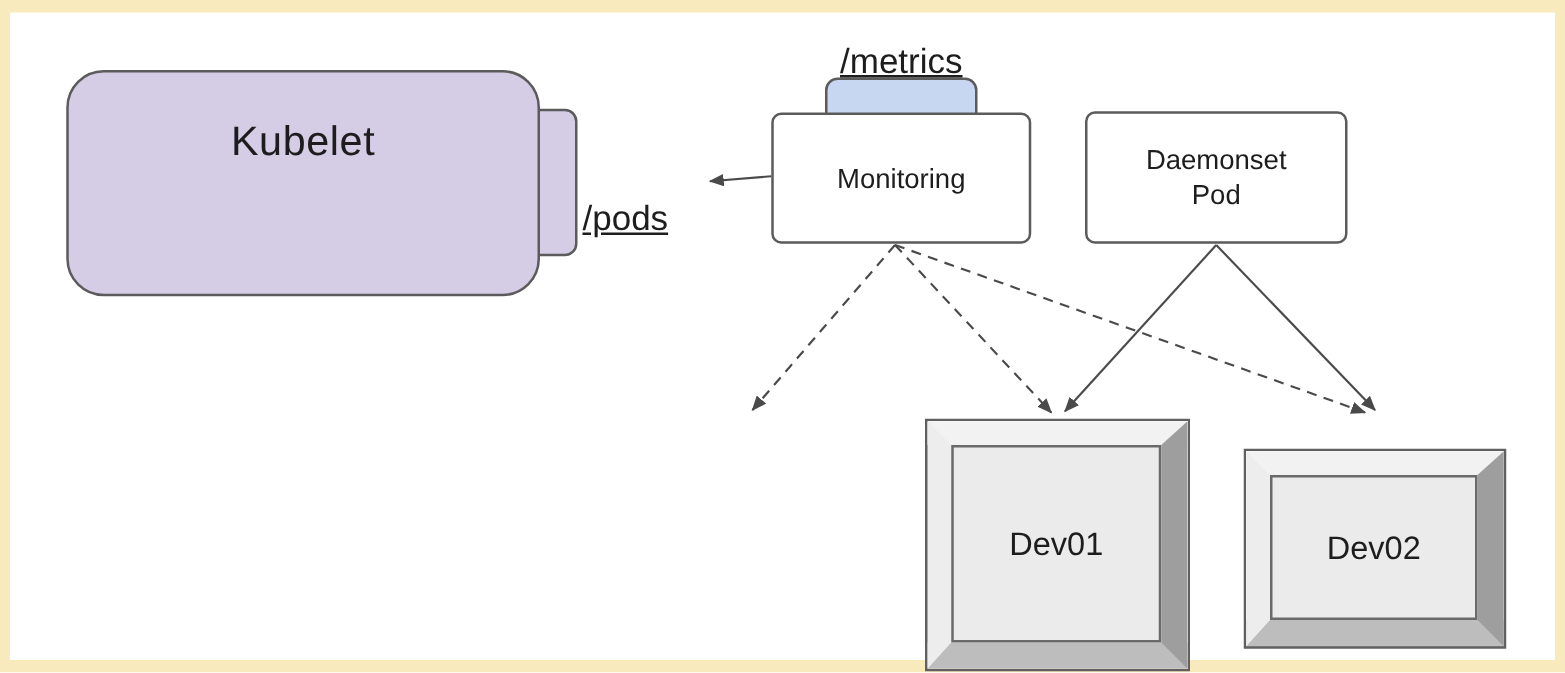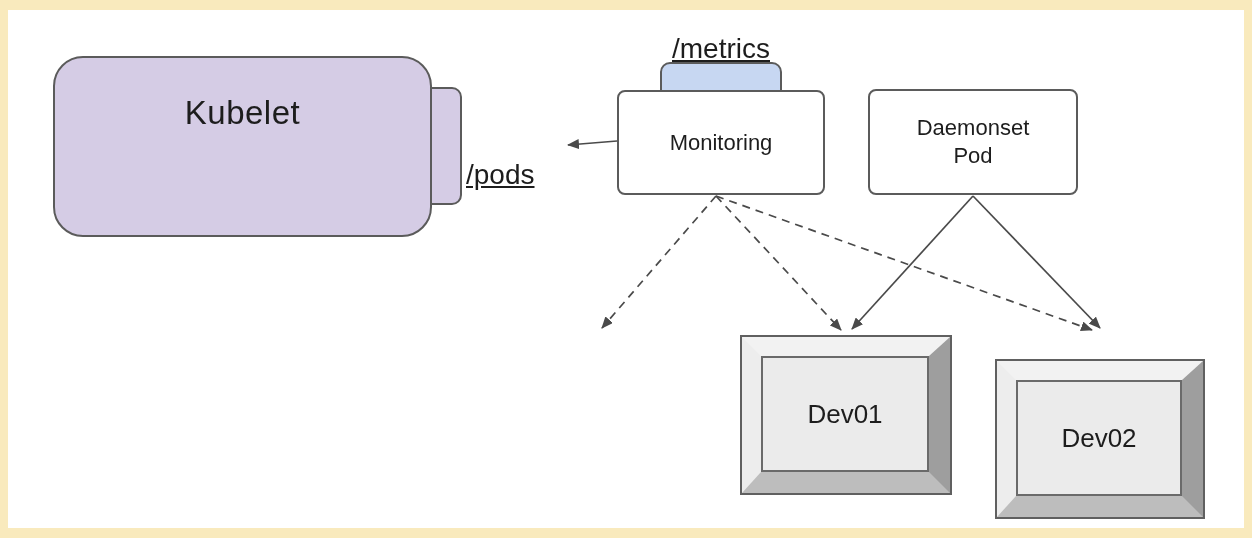--- a/index.html
+++ b/index.html
@@ -39,21 +39,21 @@
     position:absolute;box-sizing:border-box;z-index:2;
     border-style:solid;border-width:19px 21px 21px 19px;
     border-color:#f2f2f2 #9e9e9e #bdbdbd #ededed;
     box-shadow:0 0 0 2px #606060;
   }
   .key-face{
     position:absolute;inset:0;background:#ebebeb;border:2px solid #6a6a6a;
     display:flex;align-items:center;justify-content:center;font-size:26px;
   }
   .key00{left:484px;top:337px;width:213px;height:155px;}
-  .key01{left:742px;top:337px;width:208px;height:156px;}
+  .key01{left:742px;top:337px;width:208px;height:198px;}
   .key02{left:997px;top:337px;width:206px;height:156px;margin-top:24px;}
   svg.arrows{position:absolute;left:0;top:0;z-index:3;pointer-events:none;}
   svg.arrows line{stroke:#4a4a4a;stroke-width:1.7;}
   svg.arrows line.dashed{stroke-dasharray:8 6;}
 </style>
 </head>
 <body>
 
 <div class="stage">
   <div class="paper"></div>

